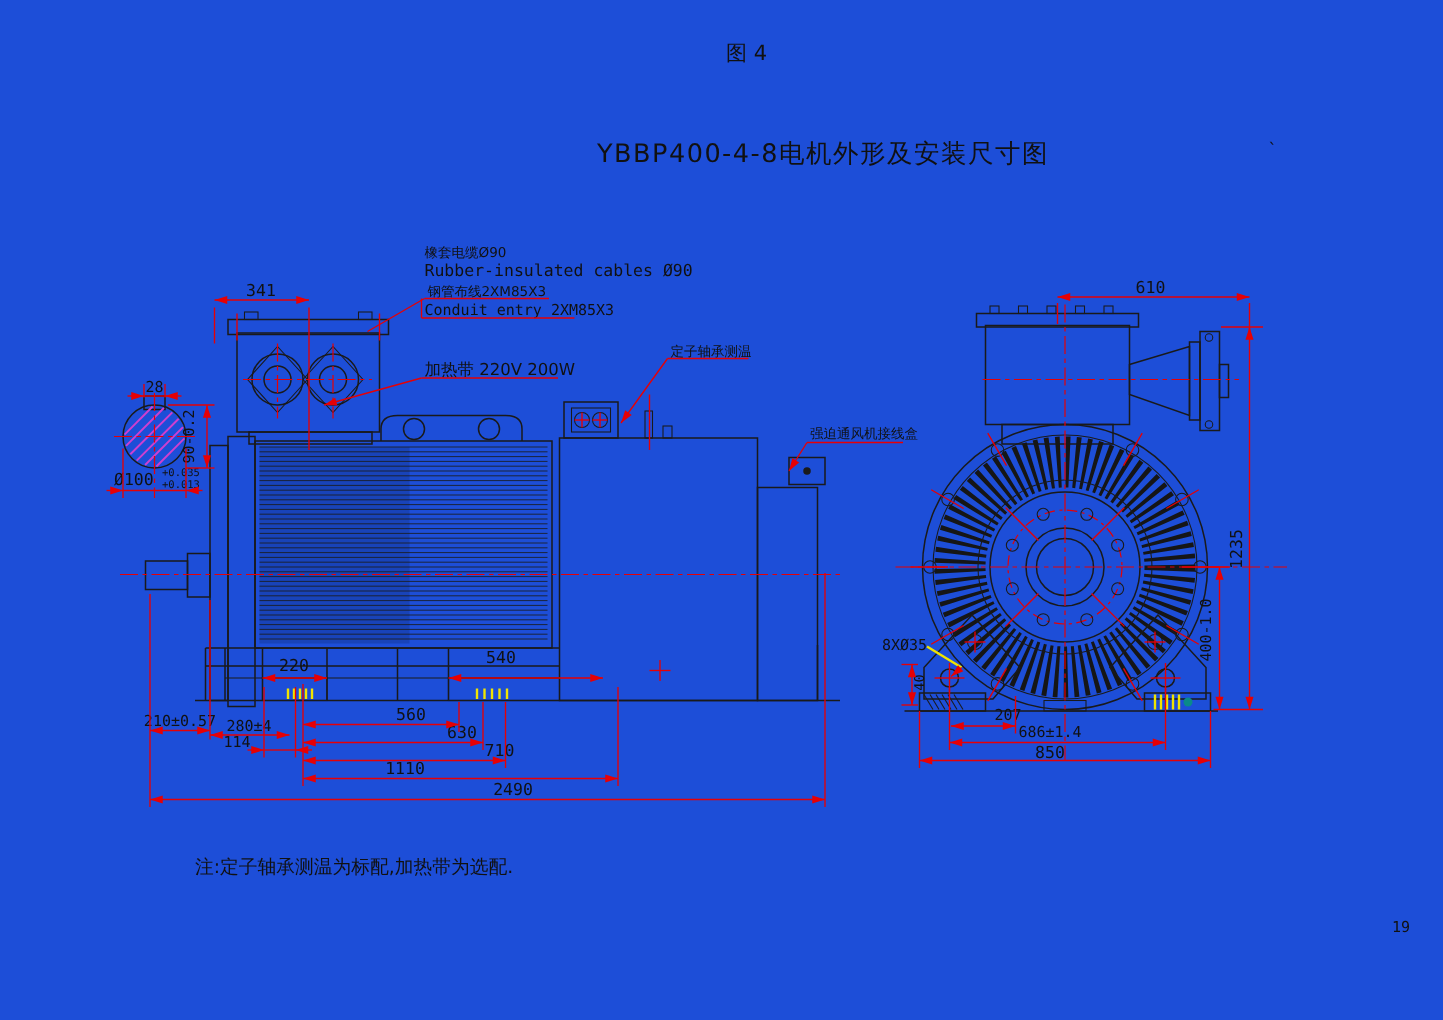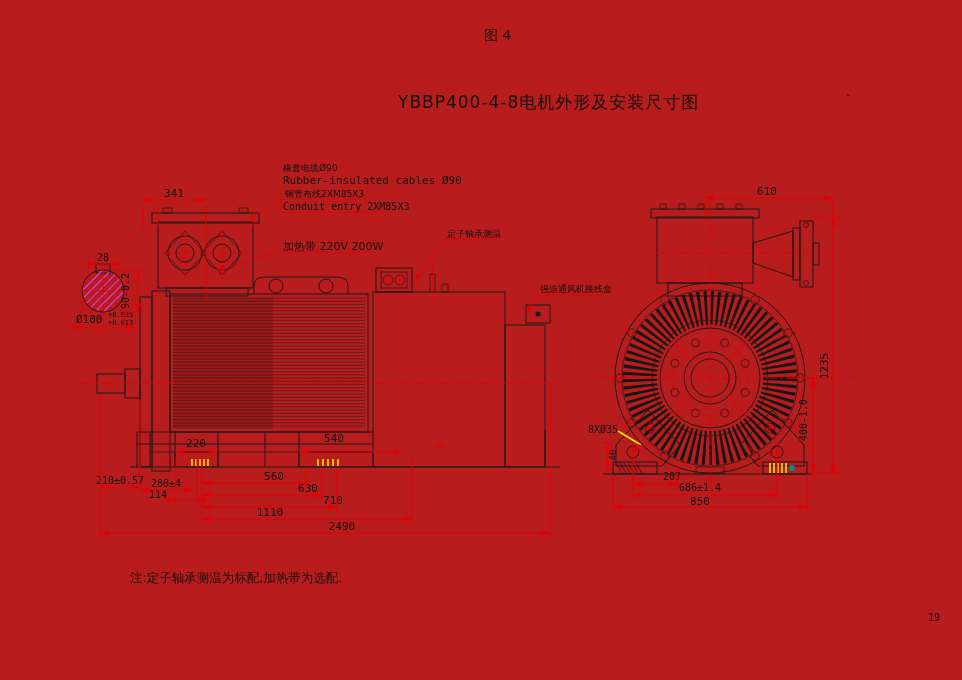--- a/index.html
+++ b/index.html
@@ -1,16 +1,16 @@
 <!DOCTYPE html>
 <html><head>
 <meta charset="utf-8">
 <style>
   html,body{margin:0;padding:0;background:#fff;}
-  #page{position:relative;width:962px;height:680px;background:#b91c1c;overflow:hidden;}
+  #page{position:relative;width:962px;height:680px;background:#1d4ed8;overflow:hidden;}
   svg{font-family:"DejaVu Sans Mono","DejaVu Sans",monospace;}
   .k{fill:none;stroke:#1a1a1a;stroke-width:1;}
   .k2{fill:none;stroke:#1a1a1a;stroke-width:.7;}
   .fil{fill:#1a1a1a;stroke:none;}
   .r{fill:none;stroke:#e60005;stroke-width:.9;}
   .rf{fill:#e60005;stroke:none;}
   .rc{fill:none;stroke:#e60005;stroke-width:.8;stroke-dasharray:12 3 3 3;}
   .rdash{fill:none;stroke:#e60005;stroke-width:.8;stroke-dasharray:7 3 2 3;}
   .finring{fill:none;stroke:#161616;stroke-width:34;stroke-dasharray:2.6 3.4;}
   .fin{stroke:#1b1b1b;stroke-width:.55;}

